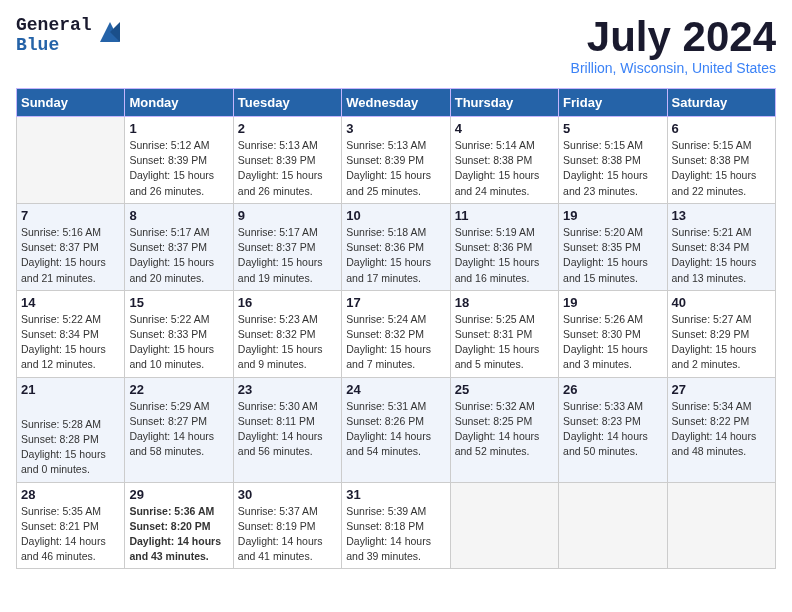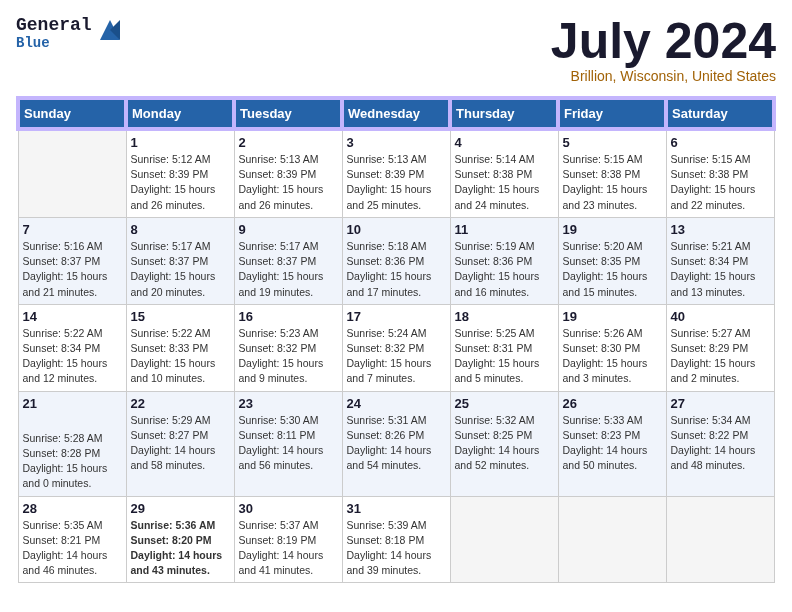--- a/index.html
+++ b/index.html
@@ -25,58 +25,58 @@
       flex-direction: column;
       line-height: 1.1;
       font-family: Liberation Mono, monospace;
     }
     .logo-general {
       font-size: 18px;
       font-weight: bold;
       color: #1a1a2e;
     }
     .logo-blue {
-      font-size: 14px;
+      font-size: 18px;
       font-weight: bold;
       color: #2563a8;
     }
     .logo-icon {
       width: 28px;
       height: 28px;
       margin-left: 4px;
       position: relative;
       top: -4px;
     }
     .title-block {
       text-align: right;
     }
     .month-title {
-      font-size: 50px;
+      font-size: 42px;
       font-weight: bold;
       color: #1a1a2e;
       line-height: 1;
     }
     .location {
       font-size: 14px;
-      color: #a16207;
+      color: #3b82f6;
       margin-top: 2px;
     }
     table {
       width: 100%;
       border-collapse: collapse;
       font-size: 11px;
     }
     thead tr th {
       background-color: #2563a8;
       color: #fff;
       font-size: 13px;
       font-weight: bold;
       padding: 6px 4px;
       text-align: left;
-      border: 4px solid #c4b5fd;
+      border: 1px solid #c4b5fd;
     }
     tbody tr td {
       border: 1px solid #ccc;
       vertical-align: top;
       padding: 4px 4px;
       width: 108px;
       min-height: 70px;
     }
     tbody tr td.empty {
       background: #f9f9f9;

